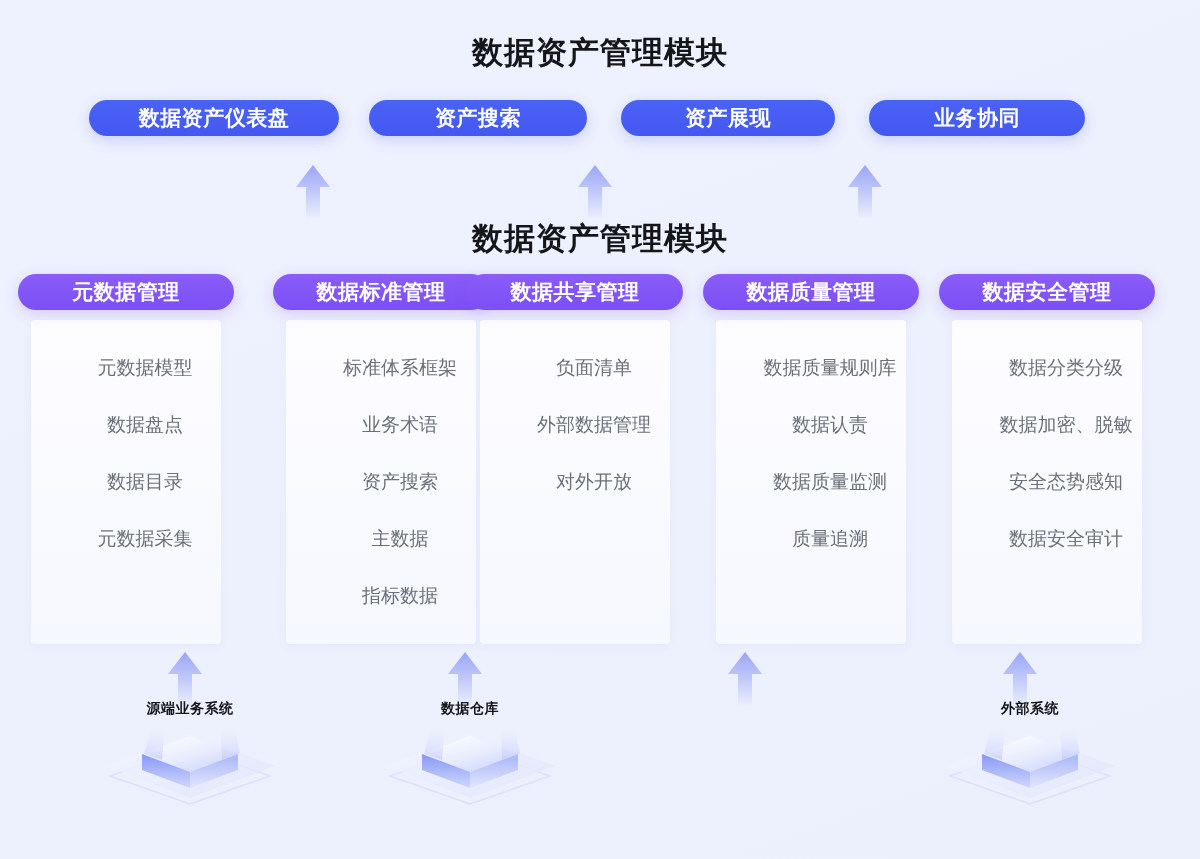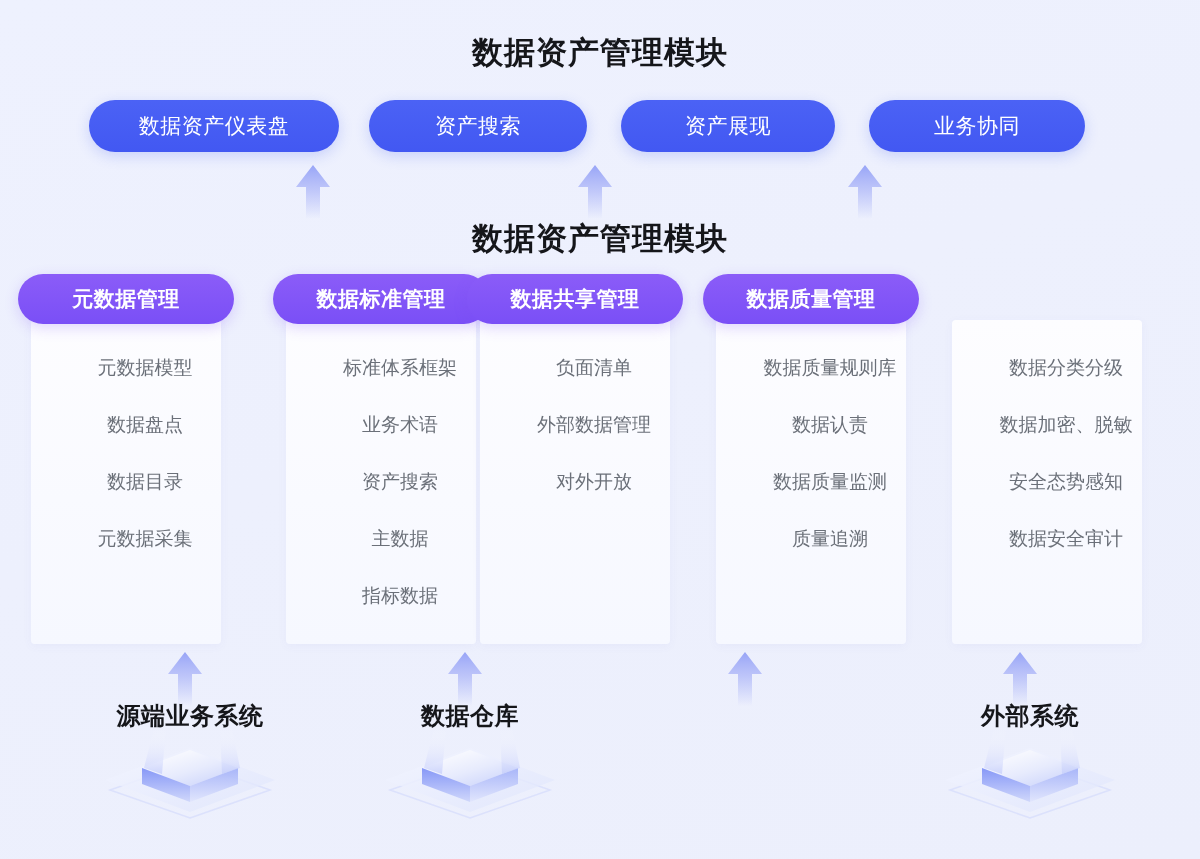--- a/index.html
+++ b/index.html
@@ -24,25 +24,25 @@
   }
   .module-title {
     position: absolute; left: 0; top: 218px; width: 1200px;
     text-align: center;
     font-size: 31px; font-weight: bold; color: #15161a;
     letter-spacing: 1px;
   }
 
   
   .pill {
-    position: absolute; top: 100px; height: 52px;
+    position: absolute; top: 100px; height: 36px;
     border-radius: 26px;
     background: linear-gradient(180deg,#4b62f5 0%,#4258f2 100%);
     color: #ffffff;
-    font-size: 21px; font-weight: normal;
+    font-size: 21px; font-weight: bold;
     display: flex; align-items: center; justify-content: center;
     box-shadow: 0 4px 14px rgba(70,94,240,0.22);
     letter-spacing: 0.5px;
   }
   .pill-0 { left: 89px;  width: 250px; }
   .pill-1 { left: 369px; width: 218px; }
   .pill-2 { left: 621px; width: 214px; }
   .pill-3 { left: 869px; width: 216px; }
 
   
@@ -62,21 +62,21 @@
     box-shadow: 0 2px 10px rgba(90,104,200,0.05);
   }
   .card-0 { left: 31px; }
   .card-1 { left: 244px; margin-left: 42px; }
   .card-2 { left: 480px; text-decoration: underline; }
   .card-3 { left: 716px; }
   .card-4 { left: 952px; }
 
   .card-head {
     position: absolute; top: -46px; left: -13px;
-    width: 216px; height: 50px;
+    width: 216px; height: 36px;
     border-radius: 25px;
     background: linear-gradient(180deg,#8b5cf8 0%,#7a4ff6 100%);
     color: #ffffff;
     font-size: 21px; font-weight: bold;
     display: flex; align-items: center; justify-content: center;
     box-shadow: 0 4px 14px rgba(122,79,246,0.22);
     letter-spacing: 0.5px;
   }
   .card-1 .card-head, .card-2 .card-head,
   .card-3 .card-head, .card-4 .card-head { left: -13px; width: 216px; }
@@ -94,21 +94,21 @@
     white-space: nowrap;
   }
 
   
   .source {
     position: absolute;
     width: 240px;
     text-align: center;
   }
   .source-label {
-    font-size: 24px; font-weight: bold; color: #15161a;
+    font-size: 14px; font-weight: bold; color: #15161a;
     letter-spacing: 0.5px;
     position: relative; z-index: 3;
   }
   .source-icon {
     position: relative;
     width: 240px; height: 110px;
     margin-top: -4px;
   }
   .source-icon svg { display:block; width: 240px; height: 110px; }
 
@@ -188,20 +188,21 @@
     <div class="card-head">数据质量管理</div>
     <div class="card-items">
       <div class="card-item">数据质量规则库</div>
       <div class="card-item">数据认责</div>
       <div class="card-item">数据质量监测</div>
       <div class="card-item">质量追溯</div>
     </div>
   </div>
 
   <div class="card card-4">
+    <div class="card-head">数据安全管理</div>
     <div class="card-items">
       <div class="card-item">数据分类分级</div>
       <div class="card-item">数据加密、脱敏</div>
       <div class="card-item">安全态势感知</div>
       <div class="card-item">数据安全审计</div>
     </div>
   </div>
 
   <div class="arrow" style="left:165px; top:650px;">
     <svg viewBox="0 0 40 56">

